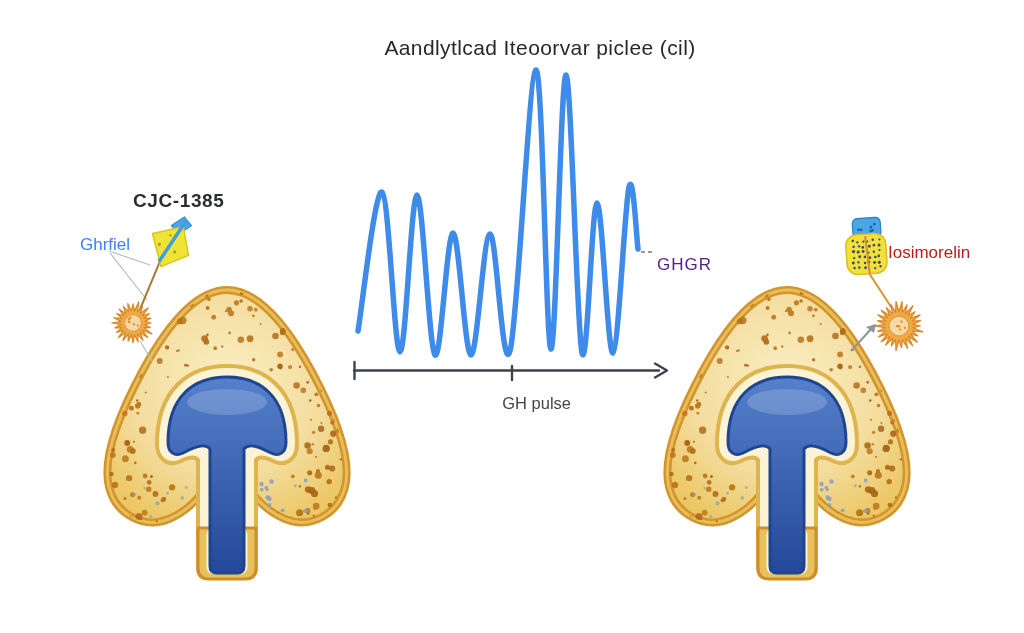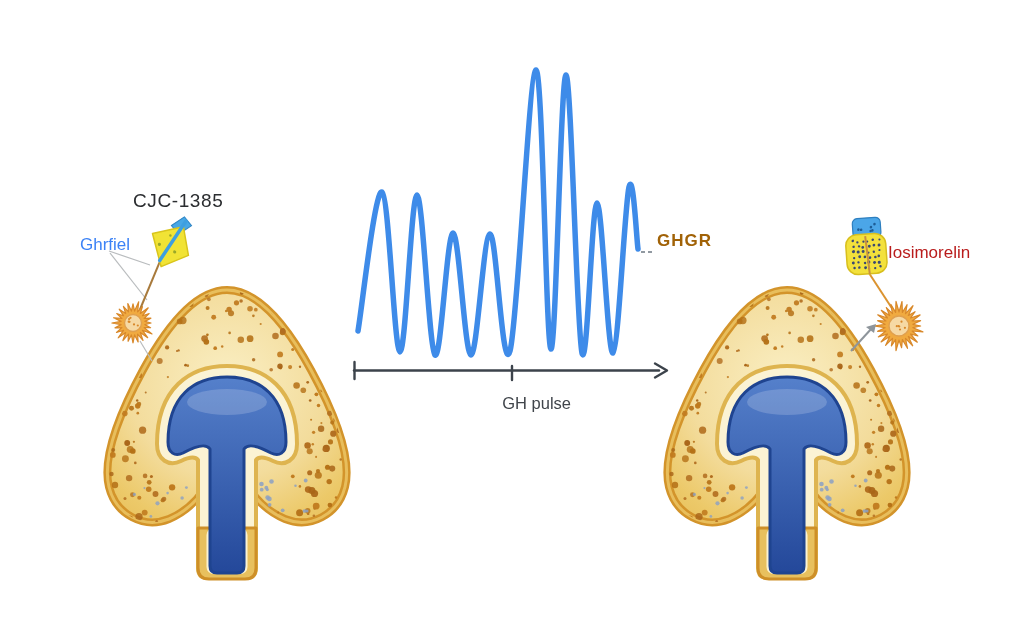--- a/index.html
+++ b/index.html
@@ -2,25 +2,25 @@
 <html><head>
 <meta charset="utf-8">
 <style>
   html,body{margin:0;padding:0;background:#ffffff;}
   .canvas{position:relative;width:1024px;height:633px;background:#ffffff;overflow:hidden;
           font-family:"Liberation Sans", sans-serif;}
   .canvas svg{position:absolute;left:0;top:0;}
   .lbl{position:absolute;color:#26282b;white-space:nowrap;}
   .t-title{left:280px;top:36px;width:520px;text-align:center;font-size:21px;font-weight:500;
            letter-spacing:.4px;color:#26282b;}
-  .t-cjc{left:133px;top:190px;font-size:19px;font-weight:400;letter-spacing:.6px;color:#2b2d30;}
+  .t-cjc{left:133px;top:190px;font-size:19px;font-weight:700;letter-spacing:.6px;color:#2b2d30;}
   .t-ghrfiel{left:80px;top:235px;font-size:17px;font-weight:500;color:#3b82f6;}
   .t-receptor{left:785px;top:195px;font-size:19px;font-weight:600;letter-spacing:.3px;color:#2b2d30;}
   .t-ipa{left:888px;top:243px;font-size:17px;font-weight:500;color:#b91c1c;}
-  .t-ghgr{left:657px;top:231px;font-size:17px;font-weight:700;letter-spacing:1px;color:#a16207;}
+  .t-ghgr{left:657px;top:255px;font-size:17px;font-weight:400;letter-spacing:1px;color:#4c1d95;}
   .t-ghpulse{left:449px;top:394px;width:122px;text-align:right;font-size:16.5px;font-weight:500;color:#40454b;}
 </style>
 </head>
 <body>
 
 <div class="canvas">
 
   <svg id="scene" width="1024" height="633" viewBox="0 0 1024 633">
     <defs>
       <linearGradient id="blueGrad" x1="0" y1="0" x2="0" y2="1">
@@ -395,18 +395,19 @@
     <g id="axisG" stroke="#3C434B" stroke-width="2.4" stroke-linecap="round">
       <line x1="354" y1="370.5" x2="659" y2="370.5"></line>
       <line x1="354.5" y1="362" x2="354.5" y2="379"></line>
       <line x1="512" y1="366" x2="512" y2="380"></line>
       <path d="M655,363.5 L667,370.5 L655,377.5" fill="none" stroke-linejoin="round"></path>
     </g>
 
     <line x1="641" y1="252" x2="654" y2="252" stroke="#9199A1" stroke-width="1.8" stroke-dasharray="4 3"></line>
   </svg>
 
+  <div class="lbl t-title">Aandlytlcad Iteoorvar piclee (cil)</div>
   <div class="lbl t-cjc">CJC-1385</div>
   <div class="lbl t-ghrfiel">Ghrfiel</div>
   <div class="lbl t-ipa">Iosimorelin</div>
   <div class="lbl t-ghgr">GHGR</div>
   <div class="lbl t-ghpulse">GH pulse</div>
 </div>
 
 </body></html>

